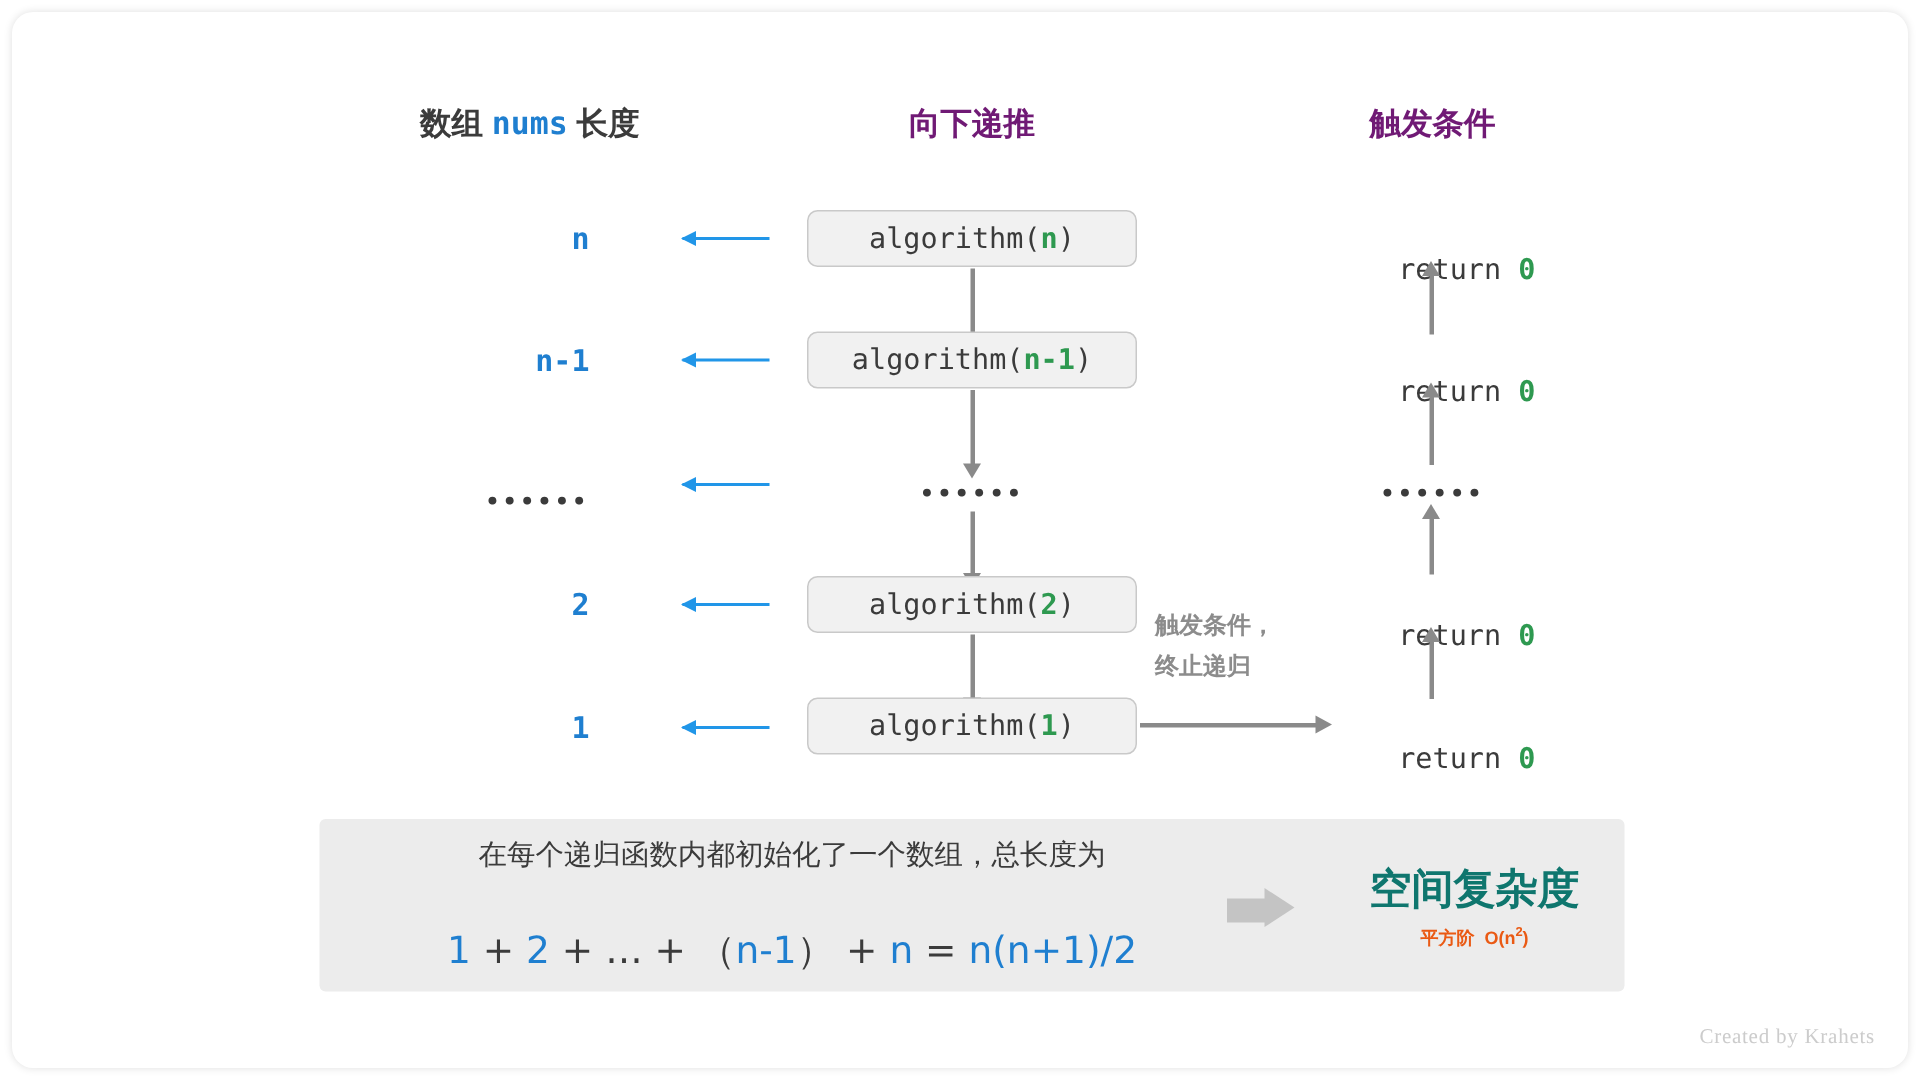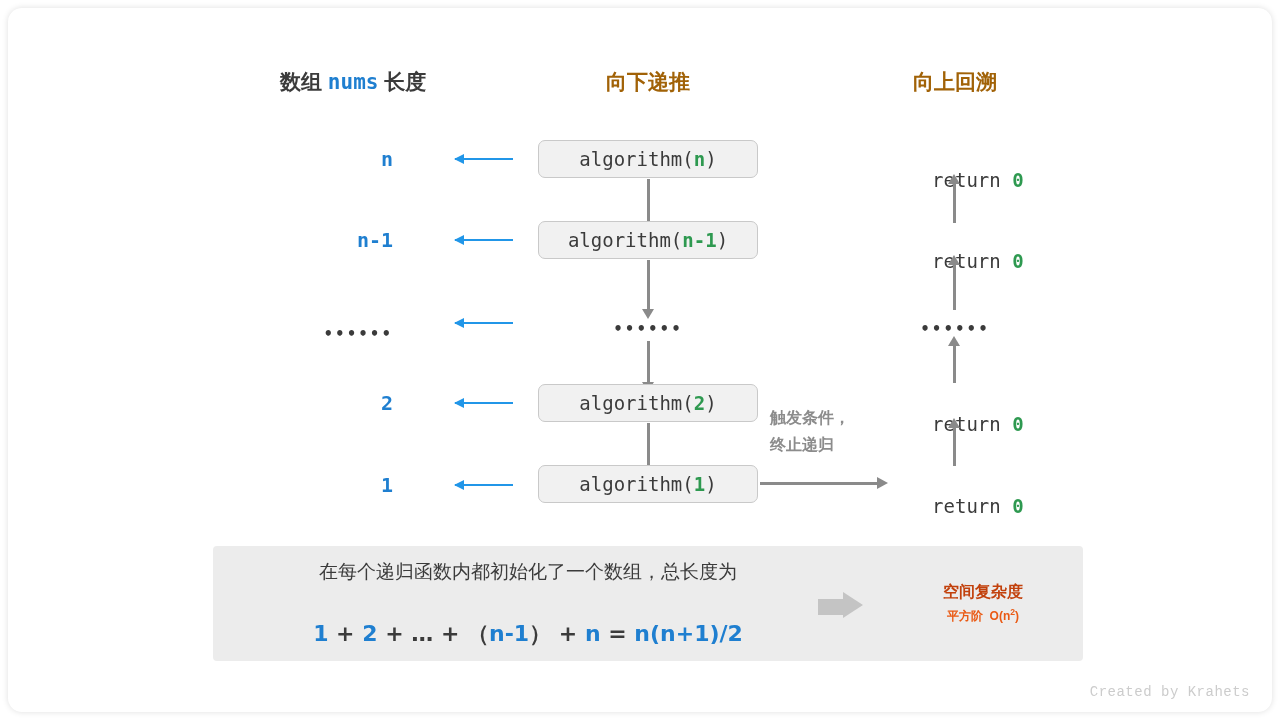--- a/index.html
+++ b/index.html
@@ -27,21 +27,21 @@
 
   
   .col-head {
     position: absolute;
     font-weight: bold;
     font-size: 21px;
     white-space: nowrap;
   }
   .head-dark { color: #3b3b3b; }
   .head-blue { color: #1f7fd0; margin-top: 25px; }
-  .head-gray { color: #a16207; }
+  .head-gray { color: #701a75; }
 
   #head-nums {
     top: 60px;
     left: 272px;
   }
   #head-down {
     top: 60px;
     left: 640px;
     transform: translateX(-50%);
   }
@@ -217,22 +217,22 @@
     align-items: center;
     justify-content: center;
     gap: 20px;
   }
   #sum-text {
     font-size: 19px;
     color: #3b3b3b;
     margin-bottom: 14px;
   }
   #sum-formula {
-    font-size: 22px;
-    font-weight: bold;
+    font-size: 25px;
+    font-weight: normal;
     color: #3b3b3b;
     font-family: "DejaVu Sans", sans-serif;
     white-space: pre;
   }
   .fblue { color: #1f7fd0; }
 
   #big-arrow {
     position: absolute;
     left: 605px;
     top: 48px;
@@ -259,58 +259,58 @@
     left: 670px;
     top: 0;
     width: 200px;
     height: 115px;
     display: flex;
     flex-direction: column;
     align-items: center;
     justify-content: center;
   }
   #sum-right-title {
-    font-size: 16px;
-    font-weight: bold;
-    color: #c2410c;
+    font-size: 28px;
+    font-weight: bold;
+    color: #0f766e;
     margin-bottom: 4px;
   }
   #sum-right-value {
     font-size: 12px;
     font-weight: bold;
     color: #ea5a14;
     white-space: pre;
     text-align: right;
   }
   #sum-right-value sup { font-size: 0.72em; }
 
   
   #footer {
     position: absolute;
     right: 22px;
     bottom: 12px;
-    font-family: Liberation Mono, monospace;
+    font-family: Liberation Serif, serif;
     font-size: 14px;
     color: #cccccc;
     letter-spacing: 0.5px;
   }
 </style>
 </head>
 <body>
 
 <div id="canvas">
 
   <div class="col-head" id="head-nums">
     <span class="head-dark">数组</span>
     <span class="head-blue" style="font-family:'DejaVu Sans Mono',monospace;">nums</span>
     <span class="head-dark">长度</span>
   </div>
 
   <div class="col-head head-gray" id="head-down">向下递推</div>
-  <div class="col-head head-gray" id="head-up">向上回溯</div>
+  <div class="col-head head-gray" id="head-up">触发条件</div>
 
   <div class="size-cell" style="top:139px;">n</div>
   <div class="arrow-left" style="top:150px;"></div>
   <div class="call-box" style="top:132px;">
     <span>algorithm(</span><span class="arg">n</span><span>)</span>
   </div>
   <div class="ret" style="top:139px;">
     <span>return </span><span class="retval">0</span>
   </div>
 

